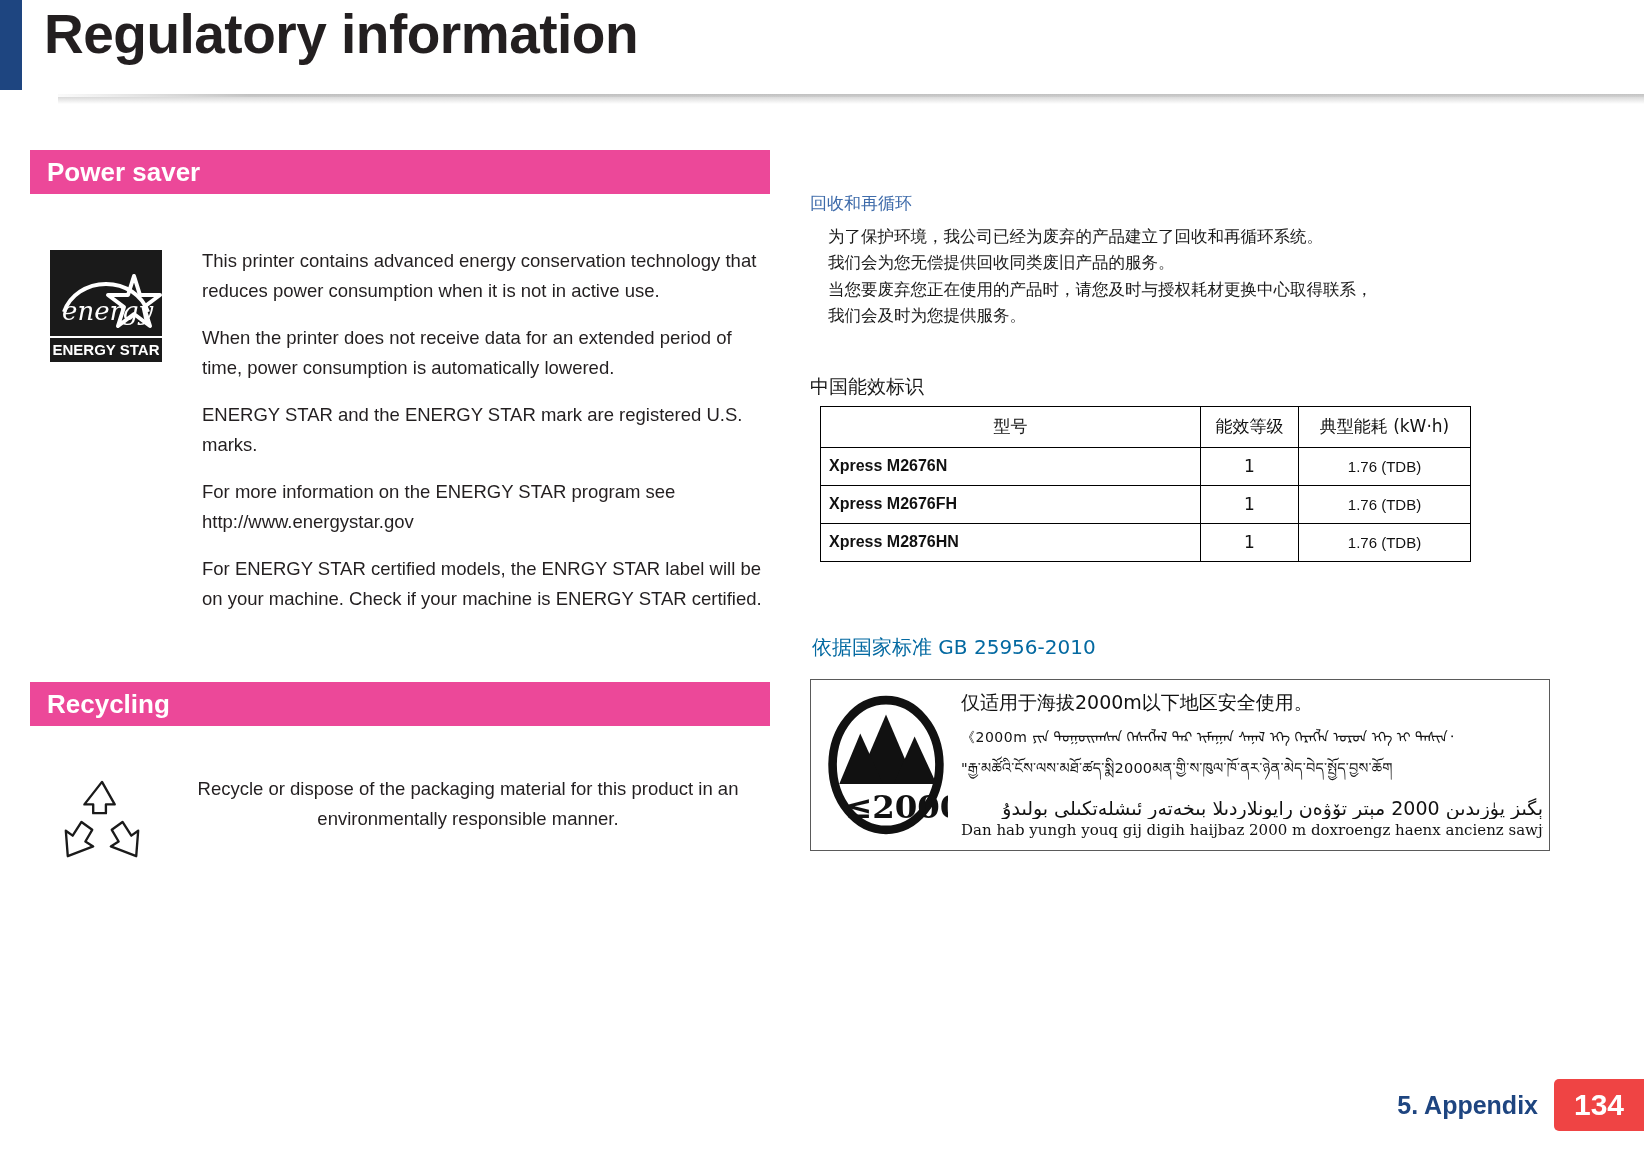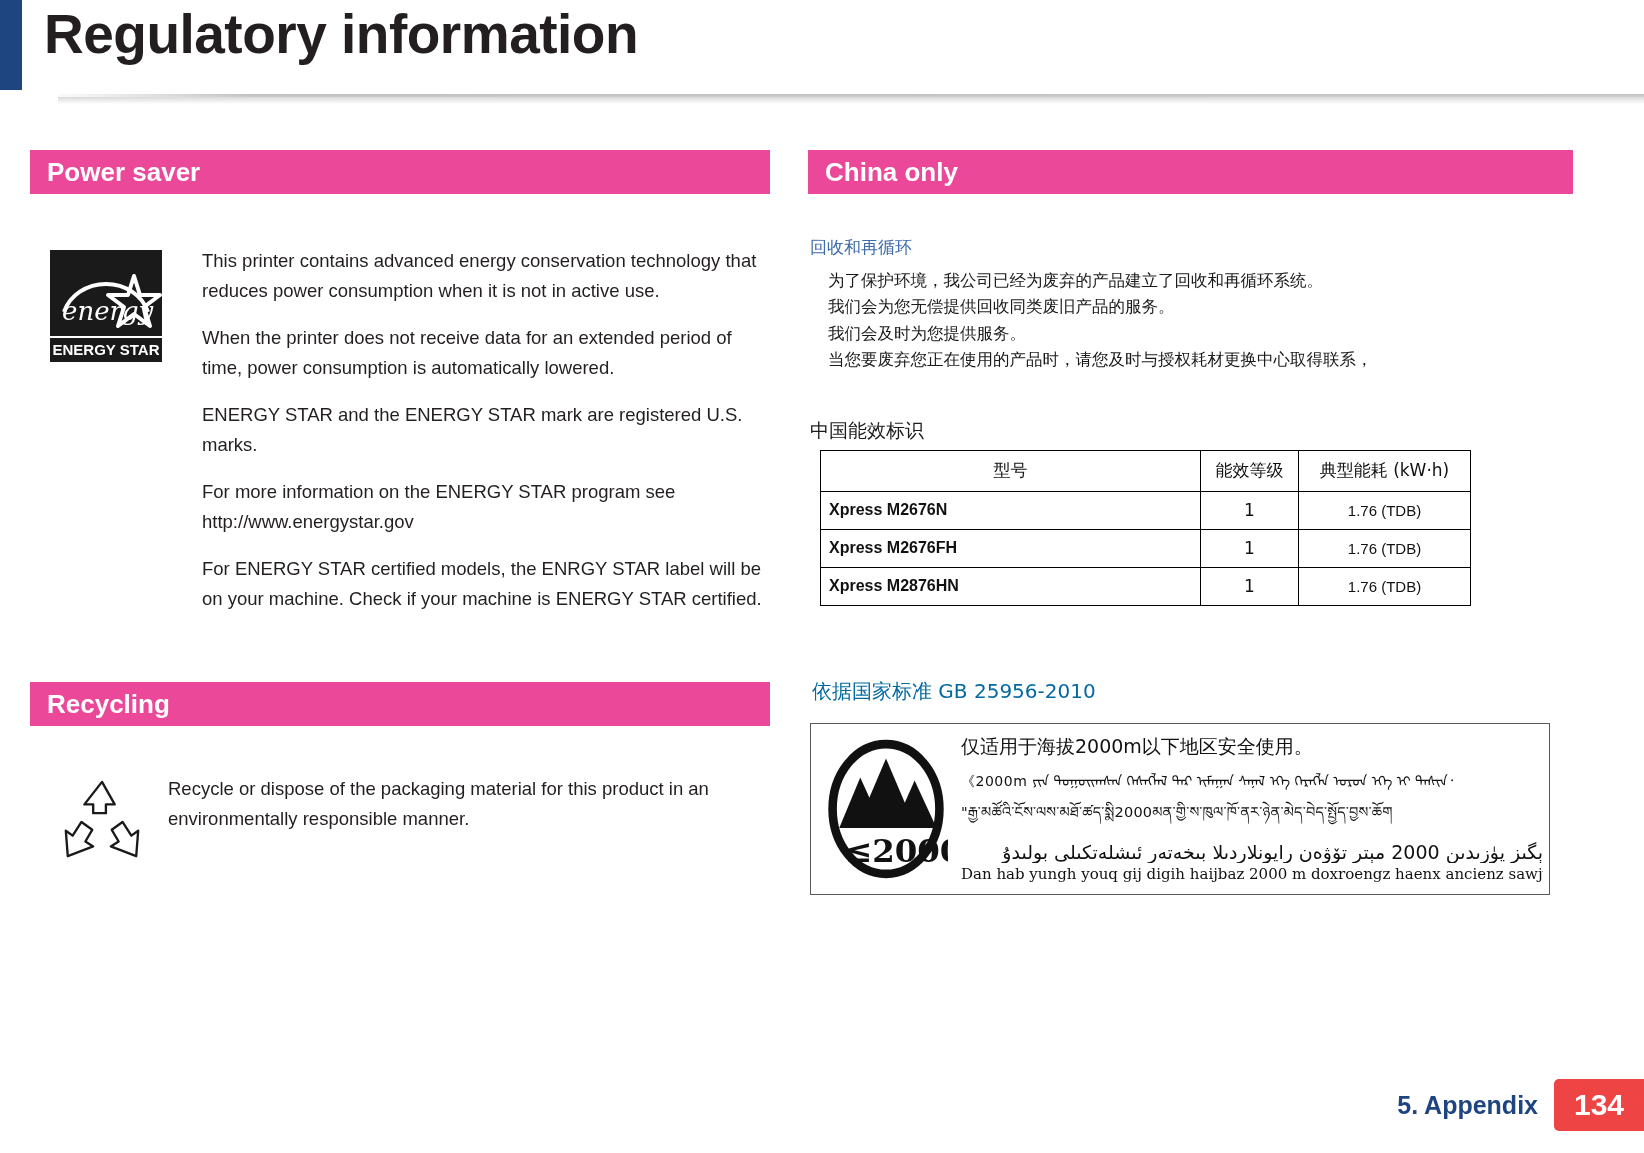--- a/index.html
+++ b/index.html
@@ -115,20 +115,21 @@
   
   .recycle-logo-wrap {
     width: 88px;
     flex: 0 0 88px;
     margin-left: 28px;
     margin-top: 0px;
   }
   .recycle-col-text {
     margin-left: 22px;
     width: 600px;
+    text-align: center;
   }
 
   
   .cn-subhead {
     color: #3e6baa;
     font-size: 17px;
     font-family: "DejaVu Sans", sans-serif;
     margin-top: 42px;
     margin-left: 2px;
   }
@@ -341,29 +342,28 @@
       <div class="block-text recycle-col-text">
         <p>Recycle or dispose of the packaging material for this product in an environmentally responsible manner.</p>
       </div>
     </div>
   </div>
 
 </div>
 
 <div id="right-column">
 
-  <div class="section-bar">China only</div>
 
   <div class="cn-subhead">回收和再循环</div>
 
   <div class="cn-paragraph">
     <div>为了保护环境，我公司已经为废弃的产品建立了回收和再循环系统。</div>
     <div>我们会为您无偿提供回收同类废旧产品的服务。</div>
+    <div>当您要废弃您正在使用的产品时，请您及时与授权耗材更换中心取得联系，</div>
     <div>我们会及时为您提供服务。</div>
-    <div>当您要废弃您正在使用的产品时，请您及时与授权耗材更换中心取得联系，</div>
   </div>
 
   <div class="cn-table-title">中国能效标识</div>
 
   <table class="energy-table">
     <colgroup>
       <col class="c-model">
         <col class="c-grade">
         <col class="c-cons">
     </colgroup>

